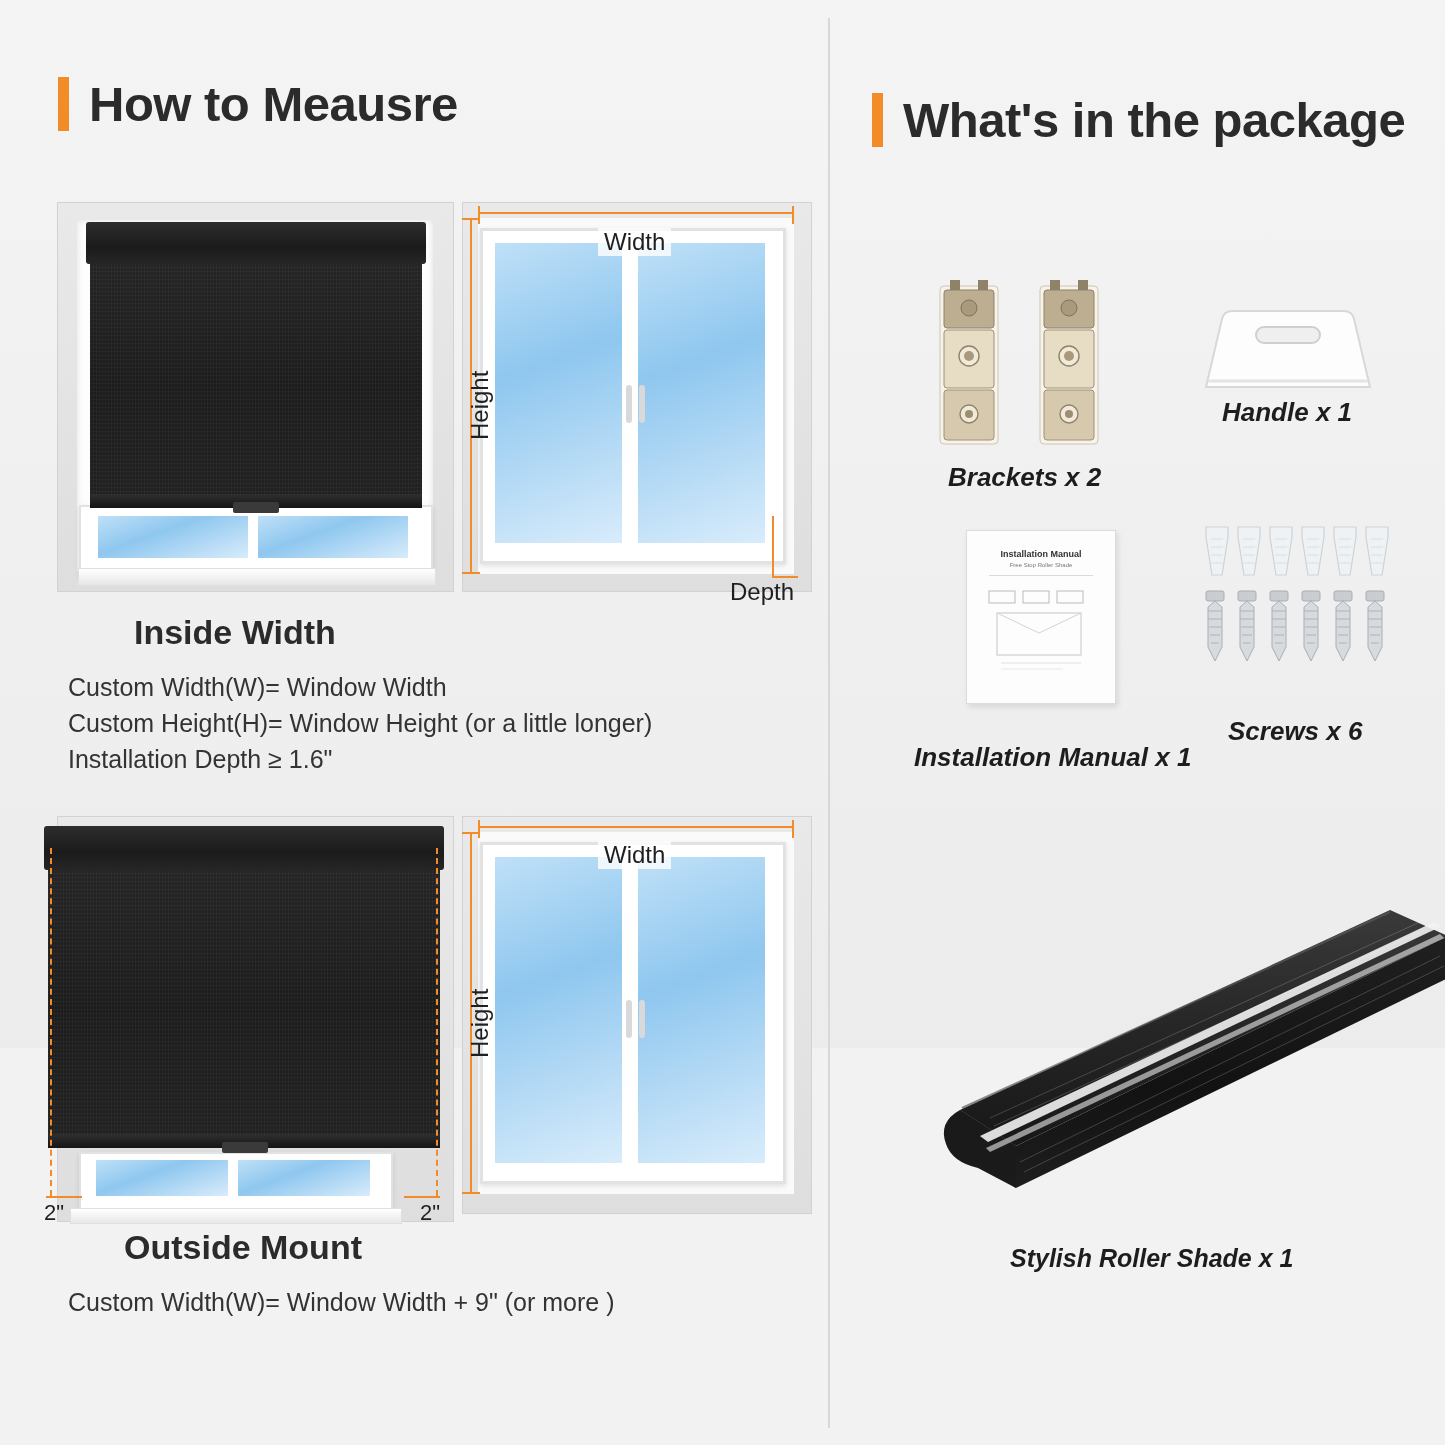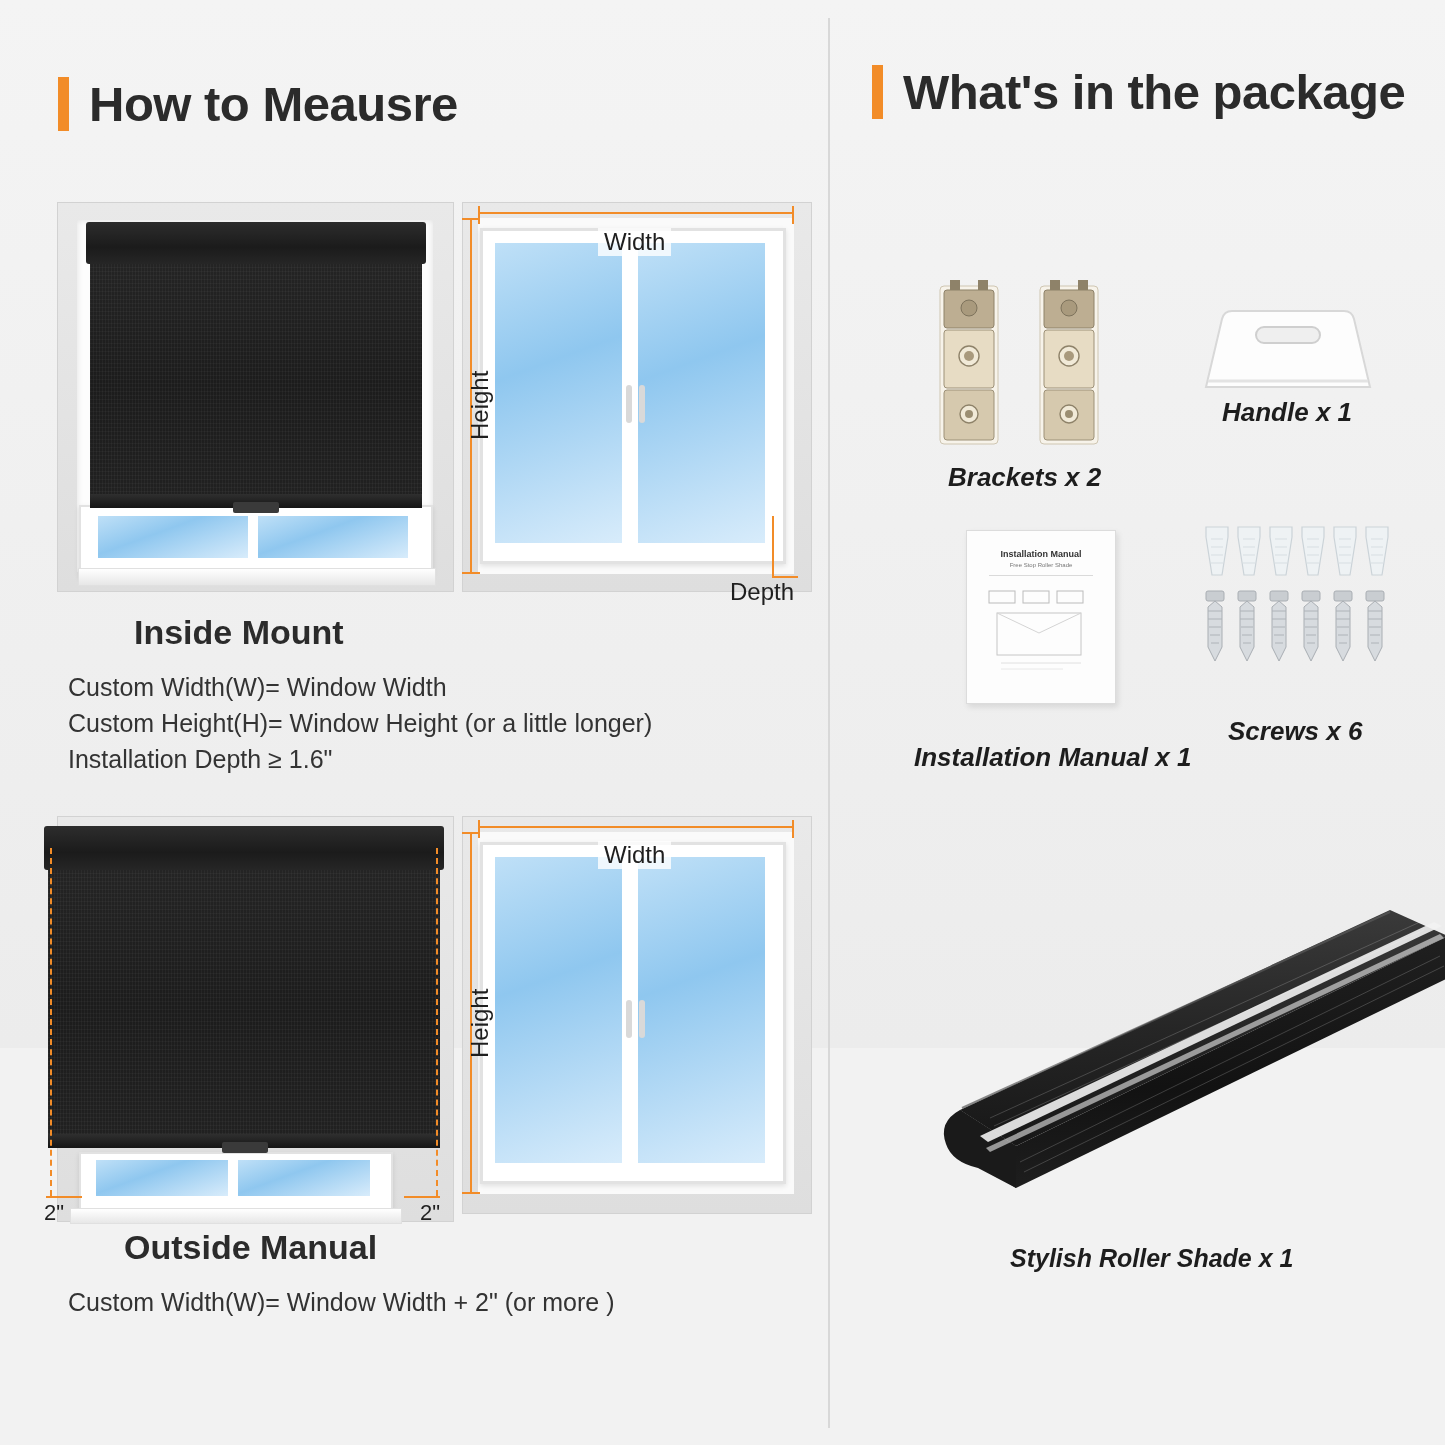--- a/index.html
+++ b/index.html
@@ -43,21 +43,21 @@
     flex: none;
   }
   .heading .htext {
     font-size: 49px;
     font-weight: bold;
     color: #2b2b2b;
     letter-spacing: -0.5px;
     white-space: nowrap;
   }
   #heading-left { left: 58px; top: 76px; }
-  #heading-right { left: 872px; top: 64px; }
+  #heading-right { left: 872px; top: 92px; }
 
   
   .mount-title {
     position: absolute;
     font-size: 34px;
     font-weight: bold;
     color: #2b2b2b;
   }
   .spec-line {
     position: absolute;
@@ -204,21 +204,21 @@
     <div class="dim-line-v" style="left:470px; top:218px; height:356px;"></div>
     <div class="dim-line-h" style="left:462px; top:218px; width:18px;"></div>
     <div class="dim-line-h" style="left:462px; top:572px; width:18px;"></div>
     <div class="vlabel" style="left:466px; top:440px;">Height</div>
 
     <div class="dim-line-h" style="left:772px; top:576px; width:26px;"></div>
     <div class="dim-line-v" style="left:772px; top:516px; height:62px;"></div>
     <div class="dim-label" style="left:730px; top:578px;">Depth</div>
   </div>
 
-  <div class="mount-title" style="left:134px; top:613px;">Inside Mount</div>
+  <div class="mount-title" style="left:134px; top:613px;">Inside Width</div>
   <div class="spec-line" style="left:68px; top:709px;">Custom Height(H)= Window Height (or a little longer)</div>
   <div class="spec-line" style="left:68px; top:673px;">Custom Width(W)= Window Width</div>
   <div class="spec-line" style="left:68px; top:745px;">Installation Depth ≥ 1.6"</div>
 
   <div>
     <div class="wall" style="left:57px; top:816px; width:395px; height:404px;"></div>
 
     <div class="winframe" style="left:79px; top:1152px; width:310px; height:60px;"></div>
     <div class="glasspane" style="left:96px; top:1160px; width:132px; height:36px;"></div>
     <div class="glasspane" style="left:238px; top:1160px; width:132px; height:36px;"></div>
@@ -250,22 +250,22 @@
     <div class="dim-line-v" style="left:478px; top:820px; height:18px;"></div>
     <div class="dim-line-v" style="left:792px; top:820px; height:18px;"></div>
     <div class="dim-label" style="left:598px; top:841px; background:#ffffffcc; padding:0 6px;">Width</div>
 
     <div class="dim-line-v" style="left:470px; top:832px; height:362px;"></div>
     <div class="dim-line-h" style="left:462px; top:832px; width:18px;"></div>
     <div class="dim-line-h" style="left:462px; top:1192px; width:18px;"></div>
     <div class="vlabel" style="left:466px; top:1058px;">Height</div>
   </div>
 
-  <div class="mount-title" style="left:124px; top:1228px;">Outside Manual</div>
-  <div class="spec-line" style="left:68px; top:1288px;">Custom Width(W)= Window Width + 2" (or more )</div>
+  <div class="mount-title" style="left:124px; top:1228px;">Outside Mount</div>
+  <div class="spec-line" style="left:68px; top:1288px;">Custom Width(W)= Window Width + 9" (or more )</div>
 
   <div>
     <svg width="200" height="180" viewBox="0 0 200 180" style="position:absolute; left:930px; top:278px;">
       <g>
         <rect x="10" y="8" width="58" height="158" rx="4" fill="#f7f3ea" stroke="#cfc6b2" stroke-width="1"></rect>
         <rect x="14" y="12" width="50" height="38" rx="3" fill="#bdae92" stroke="#8e8269" stroke-width="1"></rect>
         <rect x="14" y="52" width="50" height="58" rx="3" fill="#e7dcc4" stroke="#9d9178" stroke-width="1"></rect>
         <rect x="14" y="112" width="50" height="50" rx="3" fill="#d6c9ae" stroke="#9d9178" stroke-width="1"></rect>
         <circle cx="39" cy="30" r="8" fill="#a99a7d" stroke="#7e735c" stroke-width="1"></circle>
         <circle cx="39" cy="78" r="10" fill="#f1ead8" stroke="#8e8269" stroke-width="1.4"></circle>

